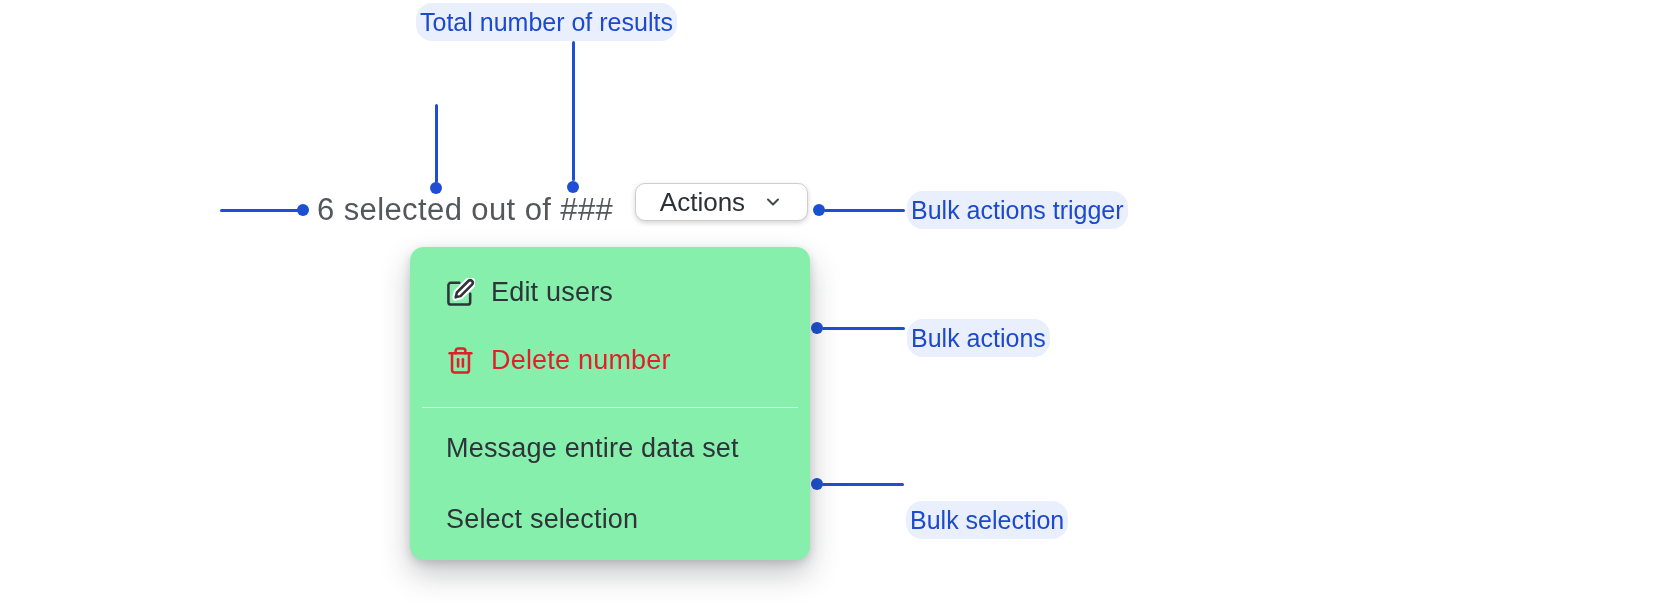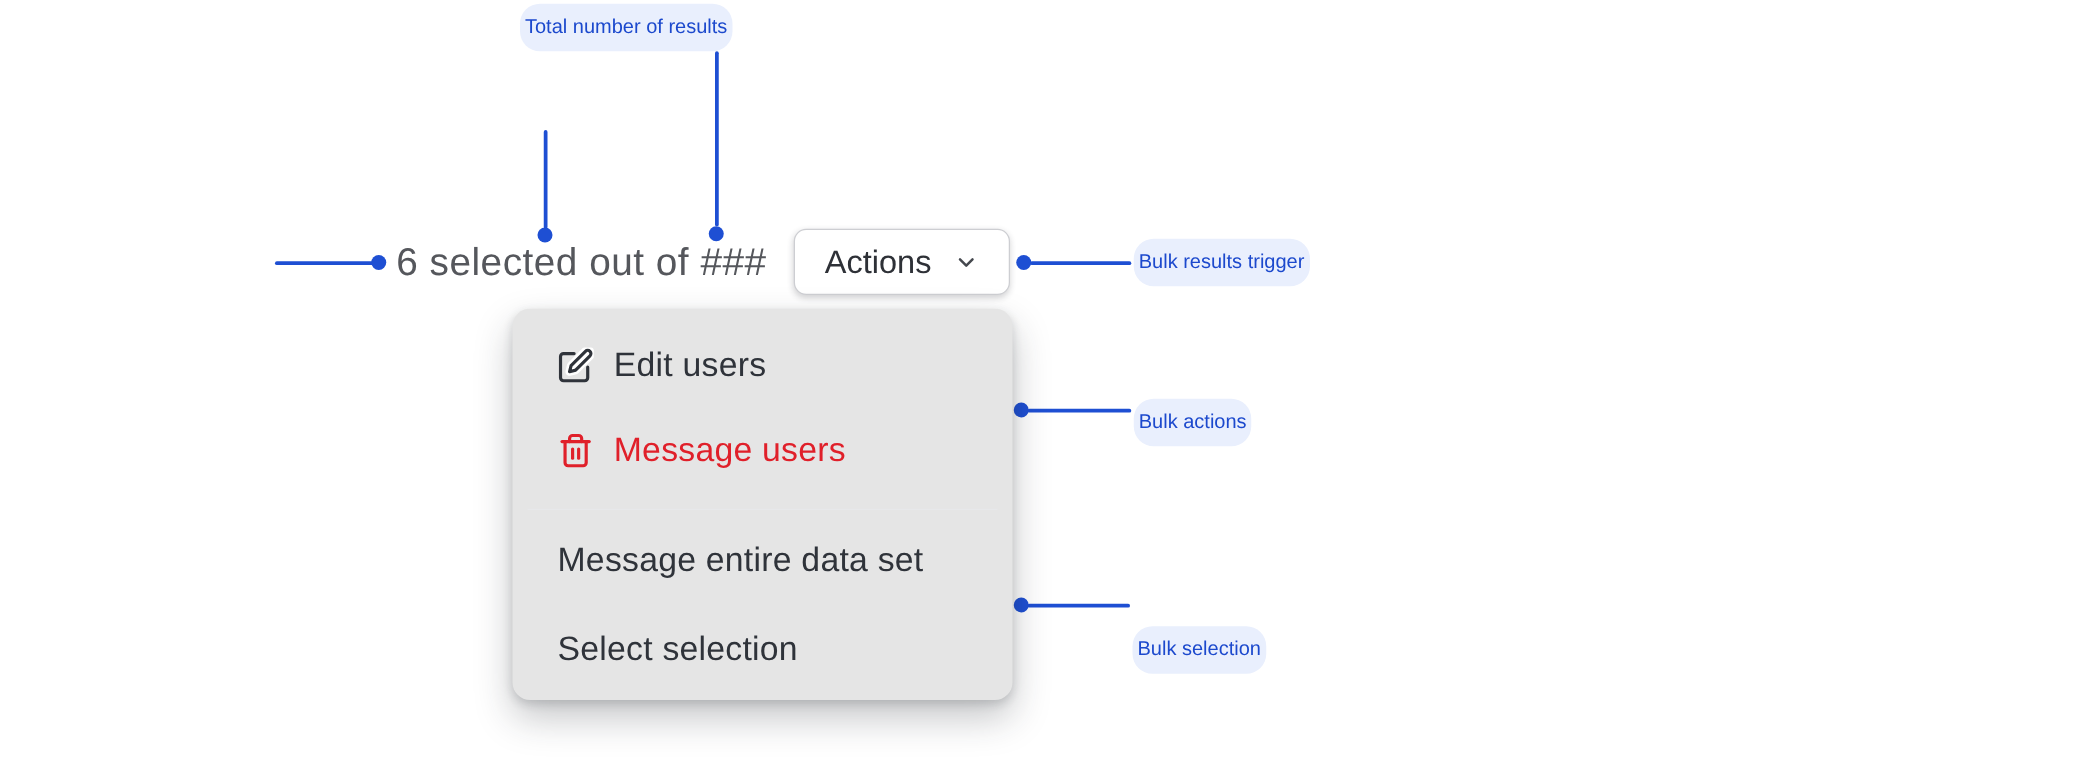--- a/index.html
+++ b/index.html
@@ -10,21 +10,21 @@
     background: #ffffff;
     overflow: hidden;
     font-family: "Liberation Sans", "DejaVu Sans", sans-serif;
   }
 
   
   .pill {
     position: absolute;
     background: var(--pill-bg);
     color: var(--pill-text);
-    font-size: 16px;
+    font-size: 25px;
     line-height: 28px;
     font-weight: 500;
     padding: 5px 4px;
     border-radius: 16px;
     white-space: nowrap;
   }
   .pill-total          { left: 416px; top: 3px; }
   .pill-message        { left: 367px; top: 62px; }
   .pill-selected-count { left: 3px;   top: 191px; }
   .pill-trigger        { left: 907px; top: 191px; }
@@ -63,21 +63,21 @@
     line-height: 32px;
     letter-spacing: 0.4px;
     color: var(--message-text);
     white-space: nowrap;
   }
 
   
   .actions-btn {
     position: absolute;
     left: 635px; top: 183px;
-    width: 173px; height: 53px;
+    width: 173px; height: 38px;
     box-sizing: border-box;
     background: #ffffff;
     border: 1px solid var(--button-border);
     border-radius: 10px;
     display: flex;
     align-items: center;
     justify-content: center;
     gap: 18px;
     font-family: inherit;
     font-size: 26px;
@@ -86,21 +86,21 @@
     cursor: pointer;
     padding: 0;
   }
 
   
   .menu {
     position: absolute;
     left: 410px; top: 247px;
     width: 400px; height: 313px;
     box-sizing: border-box;
-    background: #e5e5e5;
+    background: #86efac;
     border-radius: 14px;
     padding-top: 11px;
     box-shadow: 0 3px 8px rgba(33,37,46,0.16), 0 14px 30px rgba(33,37,46,0.26);
   }
   .menu-item {
     height: 68px;
     display: flex;
     align-items: center;
     gap: 16px;
     padding: 0 20px 0 36px;
@@ -117,21 +117,21 @@
     margin: 13px 12px 5px 12px;
   }
   .icon { flex: 0 0 auto; display: block; }
 </style>
 </head>
 <body>
 
 <div class="canvas">
 
   <div class="pill pill-total">Total number of results</div>
-  <div class="pill pill-trigger">Bulk results trigger</div>
+  <div class="pill pill-trigger">Bulk actions trigger</div>
   <div class="pill pill-bulk-actions">Bulk actions</div>
   <div class="pill pill-bulk-selection">Bulk selection</div>
 
   <div class="connector h-line line-selected-count"></div>
   <div class="connector v-line line-message"></div>
   <div class="connector v-line line-total"></div>
   <div class="connector h-line line-trigger"></div>
   <div class="connector h-line line-bulk-actions"></div>
   <div class="connector h-line line-bulk-selection"></div>
 
@@ -163,21 +163,21 @@
     </div>
 
     <div class="menu-item danger">
       <svg class="icon" width="29" height="29" viewBox="0 0 24 24" fill="none" stroke="#e0202a" stroke-width="2.1" stroke-linecap="round" stroke-linejoin="round">
         <path d="M3 6h18"></path>
         <path d="M19 6v14a2 2 0 0 1-2 2H7a2 2 0 0 1-2-2V6"></path>
         <path d="M8 6V4a2 2 0 0 1 2-2h4a2 2 0 0 1 2 2v2"></path>
         <line x1="10" y1="11" x2="10" y2="17"></line>
         <line x1="14" y1="11" x2="14" y2="17"></line>
       </svg>
-      <span>Message users</span>
+      <span>Delete number</span>
     </div>
 
     <div class="menu-divider"></div>
 
     <div class="menu-item tall">
       <span>Message entire data set</span>
     </div>
 
     <div class="menu-item tall">
       <span>Select selection</span>

